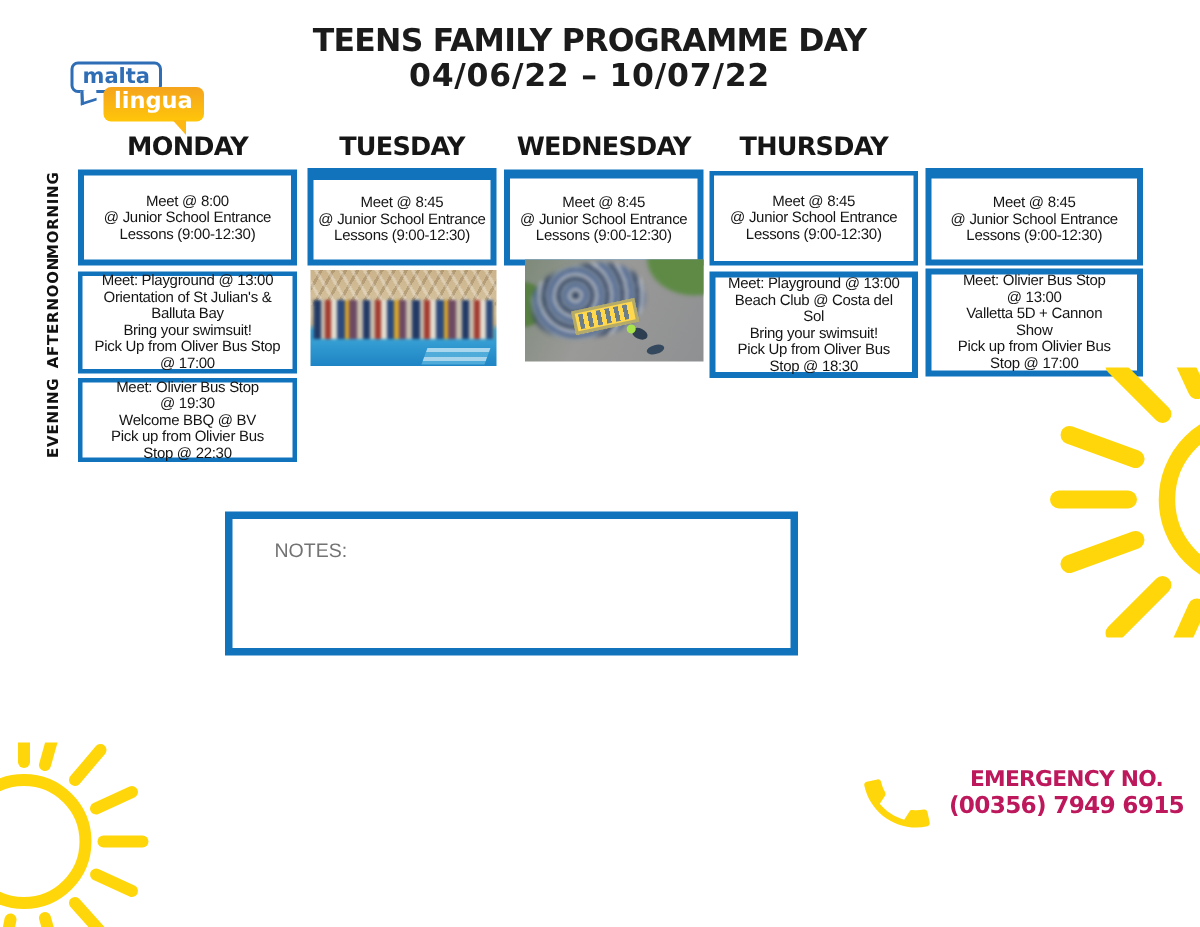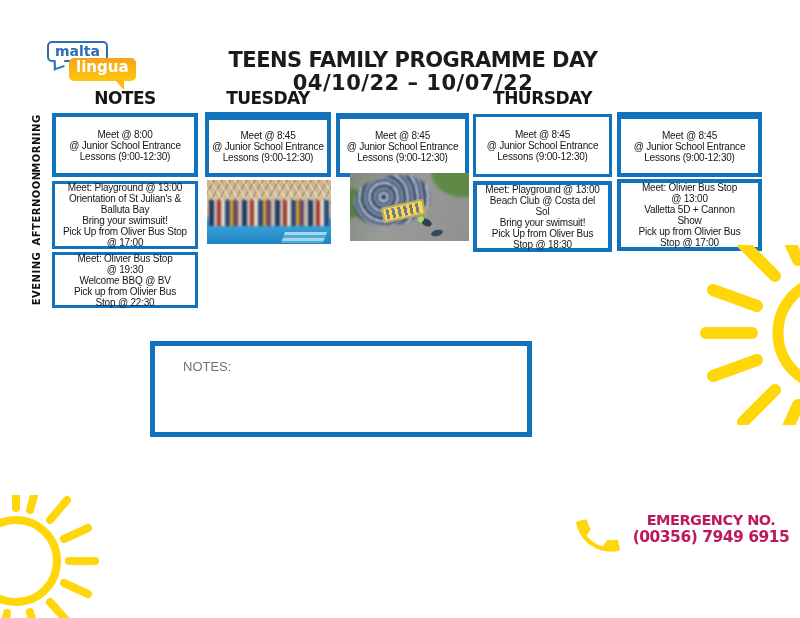--- a/index.html
+++ b/index.html
@@ -26,22 +26,22 @@
     padding:0 7px; height:23px; line-height:21px;
     background:linear-gradient(180deg,#f5a41c,#ffc60a); border-radius:5px;
     color:#fff; font:bold 15px "DejaVu Sans", sans-serif;
   }
   .logo-lingua::after {
     content:''; position:absolute; right:12px; bottom:-9px; width:0; height:0;
     border-top:10px solid #fdb813; border-left:9px solid transparent;
   }
 
   
-  .title { position:absolute; left:193px; top:15px; width:440px; text-align:center;
-           font-family:"DejaVu Sans", sans-serif; font-weight:bold; color:#1b1b1b;margin-top:33px; }
+  .title { position:absolute; left:173px; top:15px; width:440px; text-align:center;
+           font-family:"DejaVu Sans", sans-serif; font-weight:bold; color:#1b1b1b; }
   .title-line1 { font-size:21px; letter-spacing:-0.5px; }
   .title-line2 { font-size:21px; letter-spacing:0.5px; margin-top:-1px; }
 
   
   .day-h { position:absolute; top:88px; height:20px; text-align:center; color:#161616;
            font:bold 17px "DejaVu Sans", sans-serif; letter-spacing:-0.5px; }
   #dh-mon{left:52px;width:146px} #dh-tue{left:205px;width:126px}
   #dh-wed{left:336px;width:133px} #dh-thu{left:473px;width:139px}
   #dh-fri{left:617px;width:145px}
 
@@ -132,25 +132,26 @@
 
   <div class="logo-malta">
     <span>malta</span>
   </div>
   <div class="logo-lingua">
     <span>lingua</span>
   </div>
 
   <div class="title">
     <div class="title-line1">TEENS FAMILY PROGRAMME DAY</div>
-    <div class="title-line2">04/10/22 – 10/07/22</div>
-  </div>
-
-  <div class="day-h" id="dh-mon">NOTES</div>
+    <div class="title-line2">04/06/22 – 10/07/22</div>
+  </div>
+
+  <div class="day-h" id="dh-mon">MONDAY</div>
   <div class="day-h" id="dh-tue">TUESDAY</div>
+  <div class="day-h" id="dh-wed">WEDNESDAY</div>
   <div class="day-h" id="dh-thu">THURSDAY</div>
 
   <div class="row-label" id="rl-morning">MORNING</div>
   <div class="row-label" id="rl-afternoon">AFTERNOON</div>
   <div class="row-label" id="rl-evening">EVENING</div>
 
   <div class="cell" id="c-mon-m">
     <div class="cell-text">Meet @ 8:00
 @ Junior School Entrance
 Lessons (9:00-12:30)</div>

